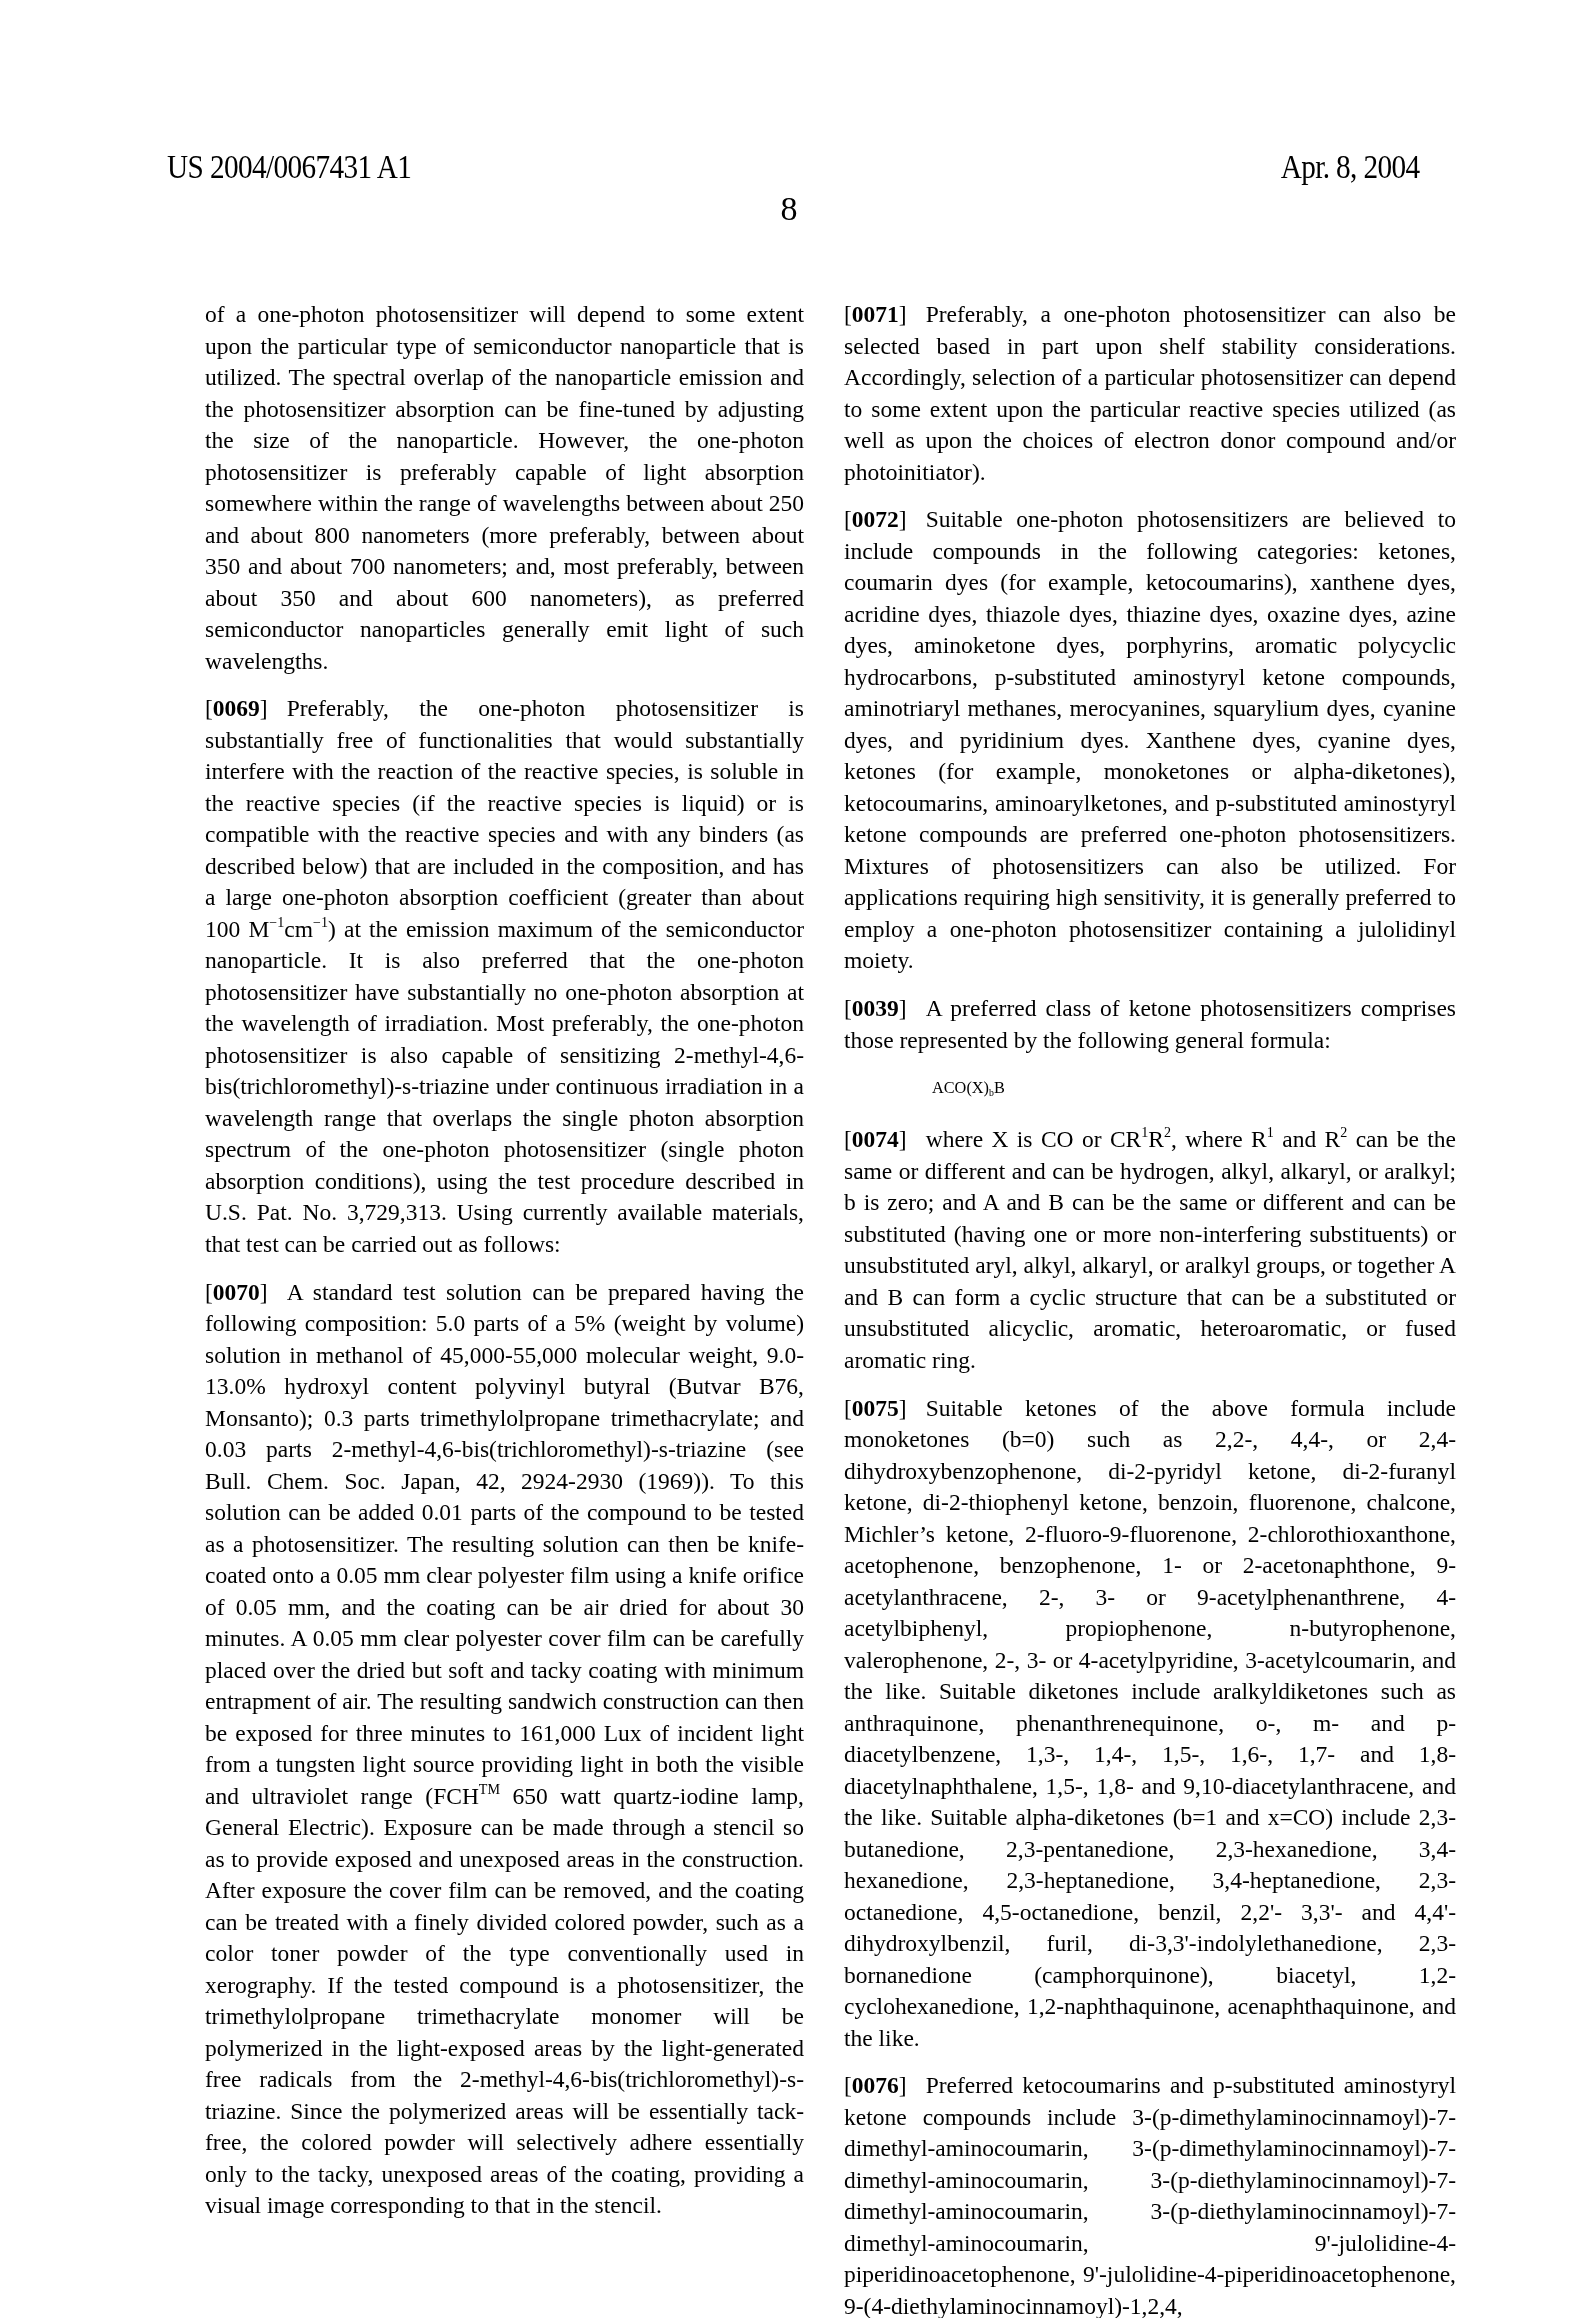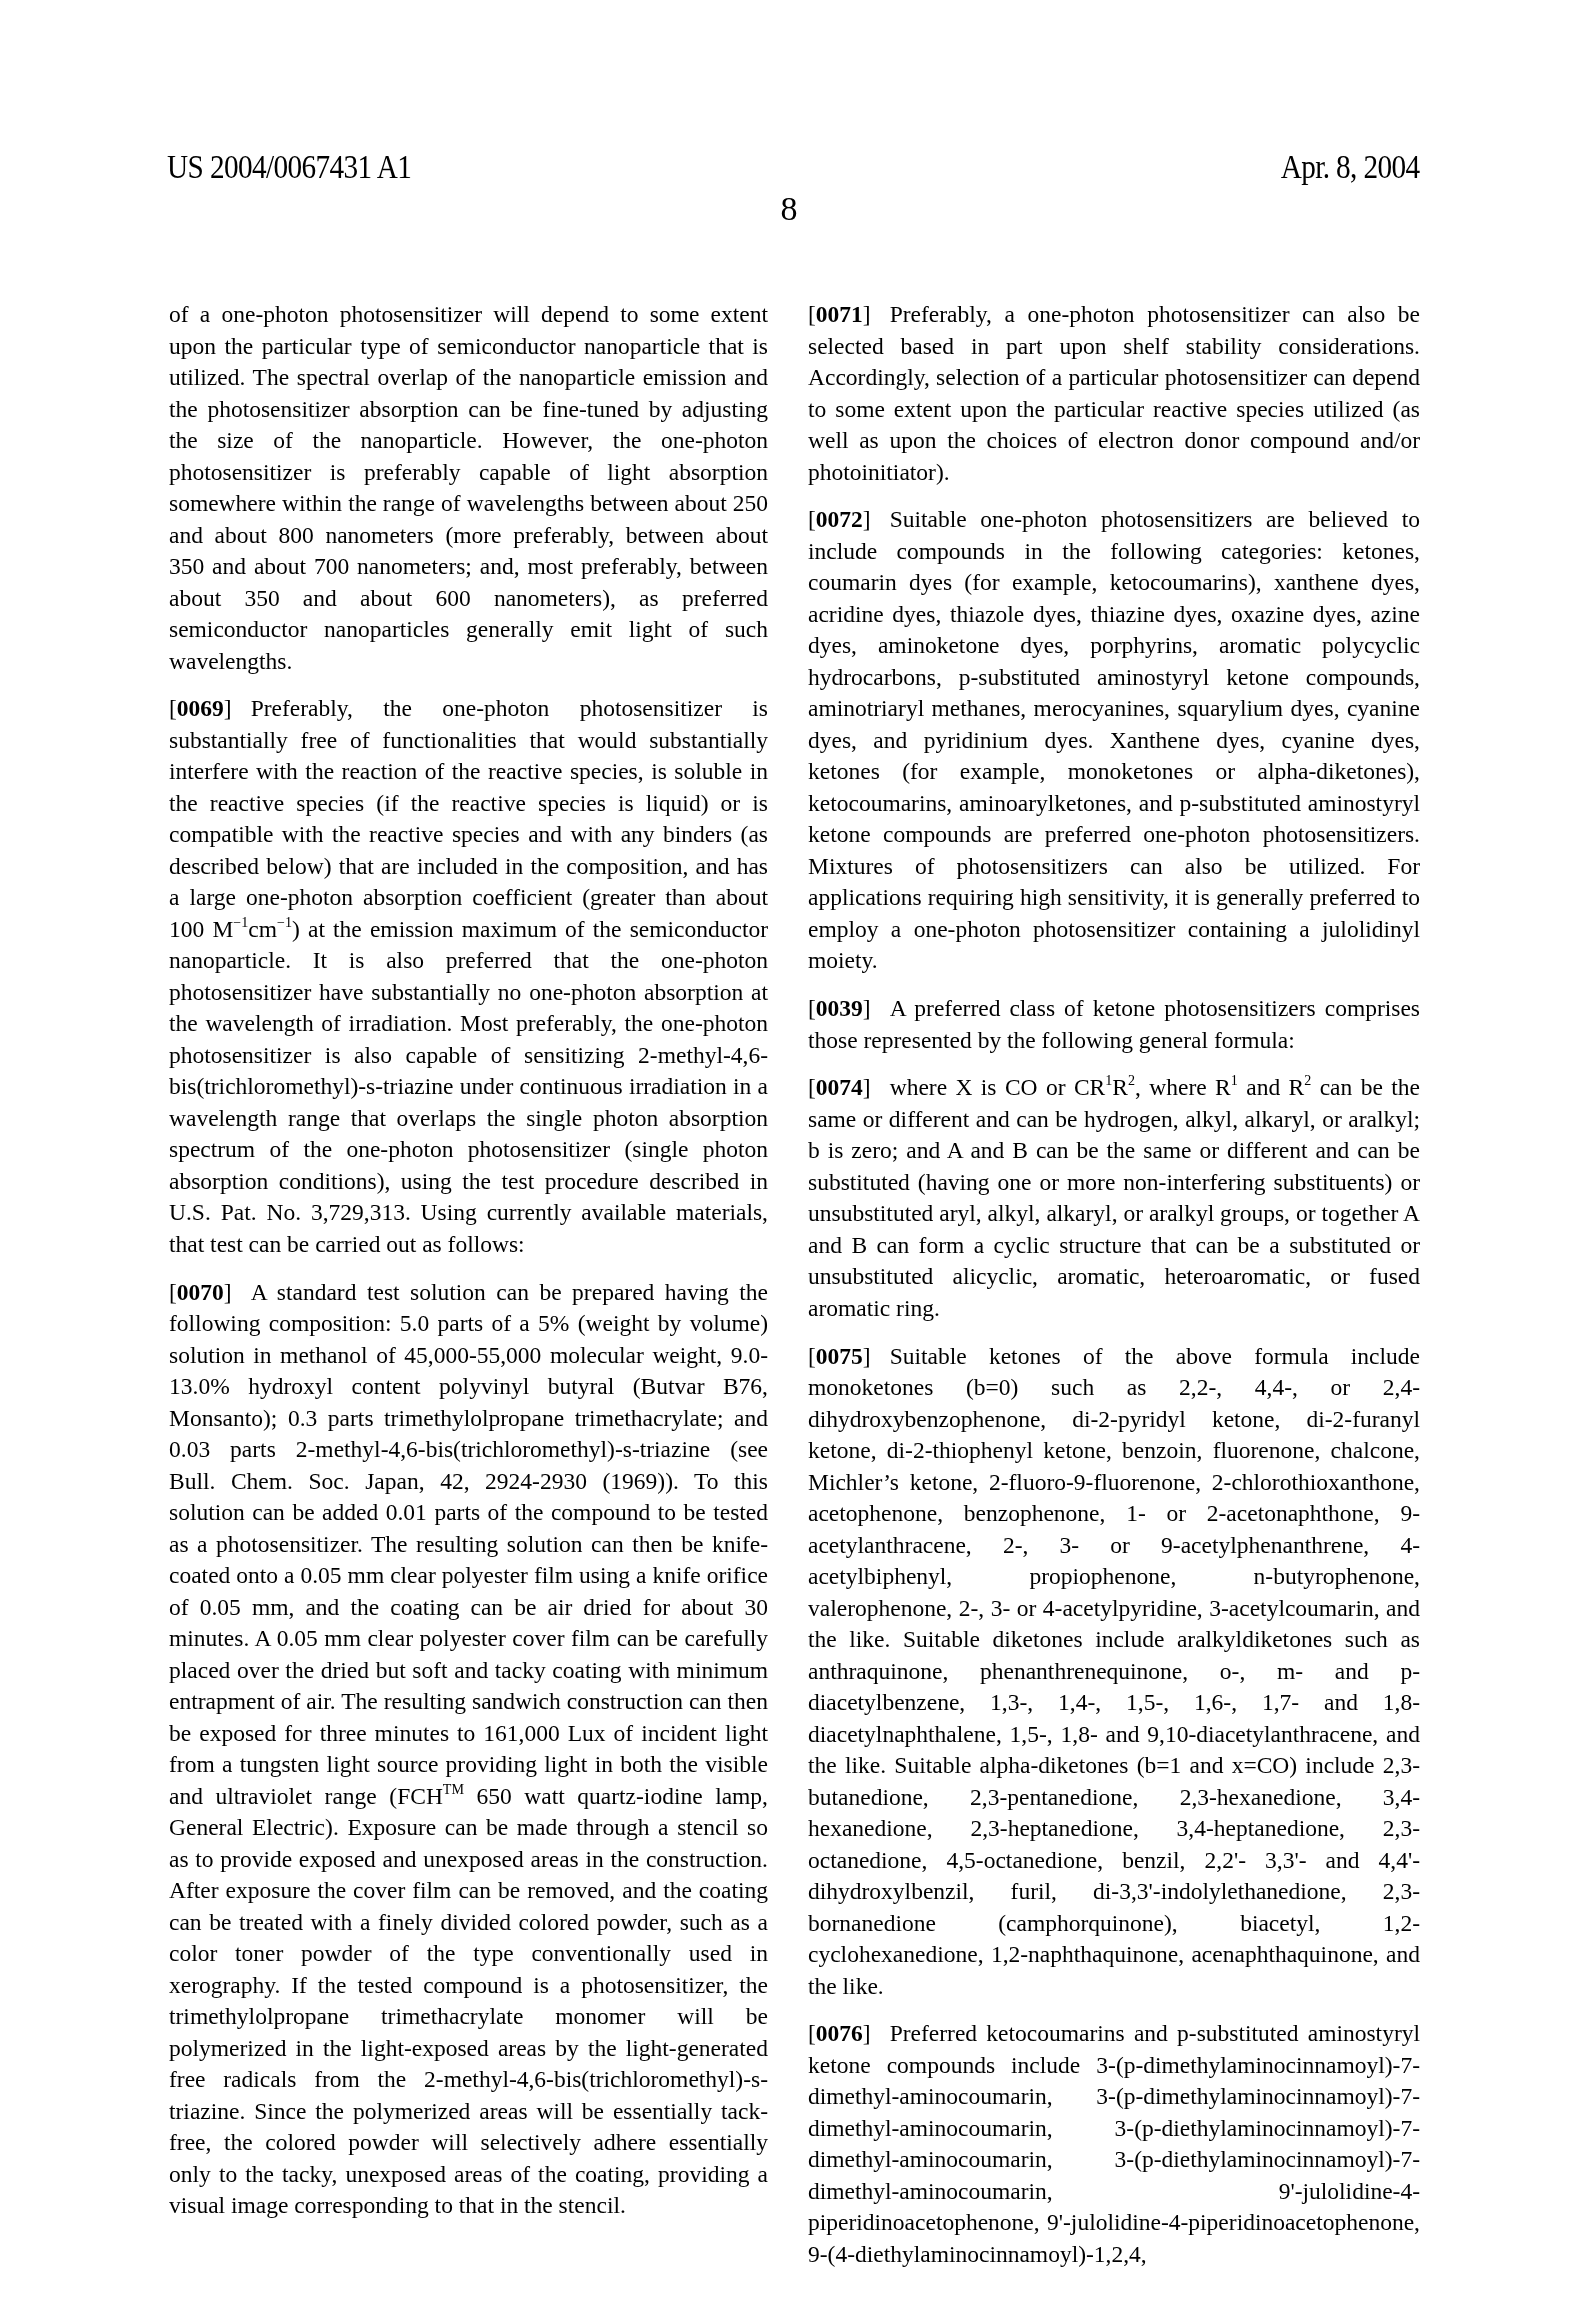--- a/index.html
+++ b/index.html
@@ -3,21 +3,21 @@
 <meta charset="utf-8">
 <style>
   html, body { margin: 0; padding: 0; background: #ffffff; }
   body { width: 1578px; height: 2319px; position: relative; overflow: hidden;
          font-family: "Liberation Serif", "DejaVu Serif", serif; color: #000; }
   .hdr { position: absolute; top: 148px; font-size: 34px; letter-spacing: -0.7px; transform: scaleX(0.86); }
   .hdr-left { left: 167px; transform-origin: left top; }
   .hdr-right { right: 158px; transform-origin: right top; }
   .page-num { position: absolute; top: 190px; left: 0; width: 1578px; text-align: center; font-size: 34px; }
   .col { position: absolute; top: 299px; width: 599px; font-size: 23.5px; line-height: 31.5px;
-         text-align: justify; hyphens: manual; }
+         text-align: justify; hyphens: manual; margin-left: 36px; }
   .col-left { left: 169px; }
   .col-right { left: 808px; width: 612px; }
   .para { margin: 0 0 16.3px 0; }
   .pnum { font-weight: bold; margin-right: 19px; }
   .pnum .br { font-weight: normal; }
   .formula { font-size: 16.3px; margin: 5.4px 0 20.4px 88px; }
   sup { font-size: 0.6em; line-height: 0; vertical-align: 0.7em; }
   sub { font-size: 0.6em; line-height: 0; vertical-align: -0.3em; }
 </style>
 </head>
@@ -45,20 +45,21 @@
   </p>
 
   <p class="para">
     <span class="pnum"><span class="br">[</span><span>0072</span><span class="br">]</span></span><span>Suitable one-photon photosensitizers are believed to include compounds in the following categories: ketones, coumarin dyes (for example, ketocoumarins), xanthene dyes, acridine dyes, thiazole dyes, thiazine dyes, oxazine dyes, azine dyes, aminoketone dyes, porphyrins, aromatic polycyclic hydrocarbons, p-substituted aminostyryl ketone compounds, aminotriaryl methanes, merocyanines, squarylium dyes, cyanine dyes, and pyridinium dyes. Xanthene dyes, cyanine dyes, ketones (for example, monoketones or alpha-diketones), ketocoumarins, aminoarylketones, and p-substituted aminostyryl ketone compounds are preferred one-photon photosensitizers. Mixtures of photosensitizers can also be utilized. For applications requiring high sensitivity, it is generally preferred to employ a one-photon photosensitizer containing a julolidinyl moiety.</span>
   </p>
 
   <p class="para">
     <span class="pnum"><span class="br">[</span><span>0039</span><span class="br">]</span></span><span>A preferred class of ketone photosensitizers comprises those represented by the following general formula:</span>
   </p>
 
+  <div class="formula"><span>ACO(X)</span><sub>b</sub><span>B</span></div>
 
   <p class="para">
     <span class="pnum"><span class="br">[</span><span>0074</span><span class="br">]</span></span><span>where X is CO or CR</span><sup>1</sup><span>R</span><sup>2</sup><span>, where R</span><sup>1</sup><span> and R</span><sup>2</sup><span> can be the same or different and can be hydrogen, alkyl, alkaryl, or aralkyl; b is zero; and A and B can be the same or different and can be substituted (having one or more non-interfering substituents) or unsubstituted aryl, alkyl, alkaryl, or aralkyl groups, or together A and B can form a cyclic structure that can be a substituted or unsubstituted alicyclic, aromatic, heteroaromatic, or fused aromatic ring.</span>
   </p>
 
   <p class="para">
     <span class="pnum"><span class="br">[</span><span>0075</span><span class="br">]</span></span><span>Suitable ketones of the above formula include monoketones (b=0) such as 2,2-, 4,4-, or 2,4-dihydroxybenzophenone, di-2-pyridyl ketone, di-2-furanyl ketone, di-2-thiophenyl ketone, benzoin, fluorenone, chalcone, Michler’s ketone, 2-fluoro-9-fluorenone, 2-chlorothioxanthone, acetophenone, benzophenone, 1- or 2-acetonaphthone, 9-acetylanthracene, 2-, 3- or 9-acetylphenanthrene, 4-acetylbiphenyl, propiophenone, n-butyrophenone, valerophenone, 2-, 3- or 4-acetylpyridine, 3-acetylcoumarin, and the like. Suitable diketones include aralkyldiketones such as anthraquinone, phenanthrenequinone, o-, m- and p-diacetylbenzene, 1,3-, 1,4-, 1,5-, 1,6-, 1,7- and 1,8-diacetylnaphthalene, 1,5-, 1,8- and 9,10-diacetylanthracene, and the like. Suitable alpha-diketones (b=1 and x=CO) include 2,3-butanedione, 2,3-pentanedione, 2,3-hexanedione, 3,4-hexanedione, 2,3-heptanedione, 3,4-heptanedione, 2,3-octanedione, 4,5-octanedione, benzil, 2,2'- 3,3'- and 4,4'-dihydroxylbenzil, furil, di-3,3'-indolylethanedione, 2,3-bornanedione (camphorquinone), biacetyl, 1,2-cyclohexanedione, 1,2-naphthaquinone, acenaphthaquinone, and the like.</span>
   </p>
 
   <p class="para">

